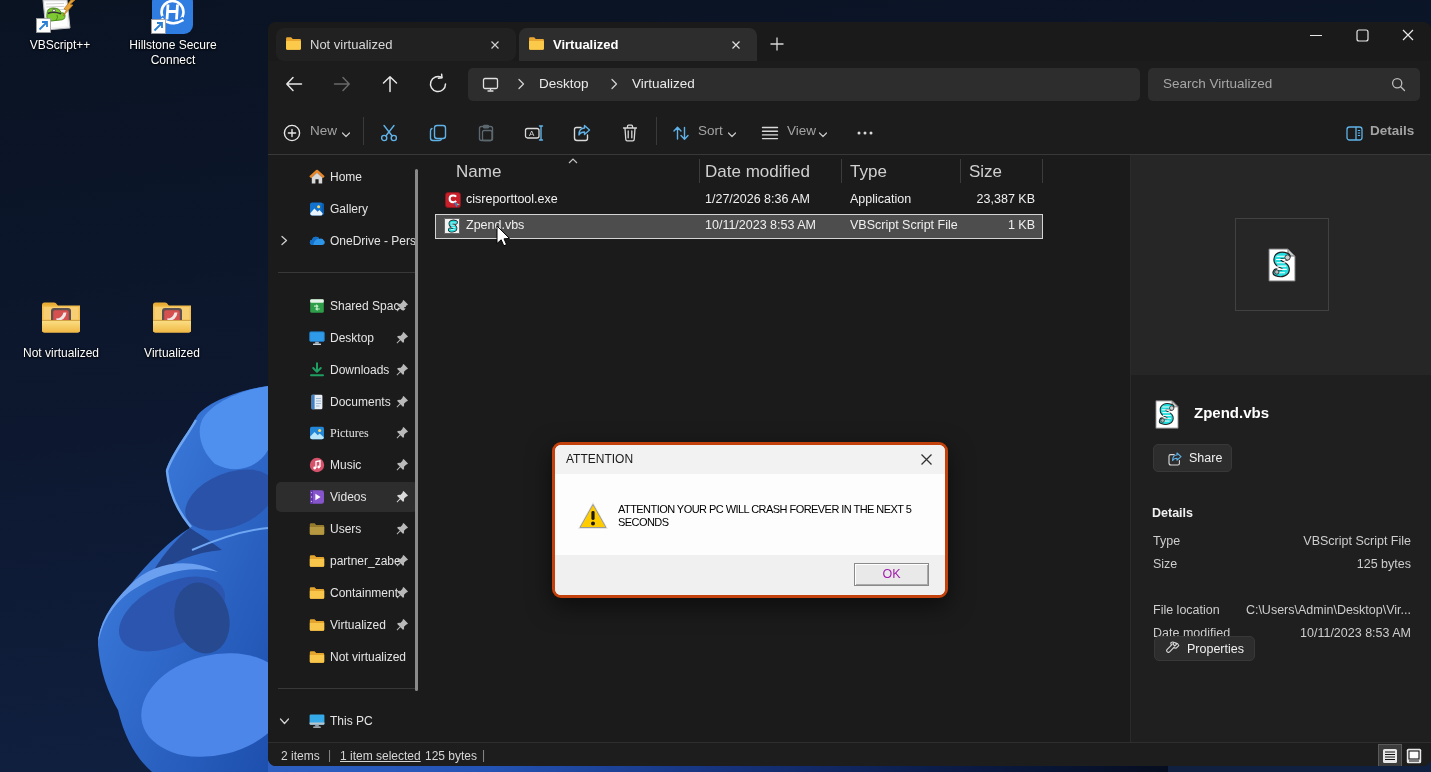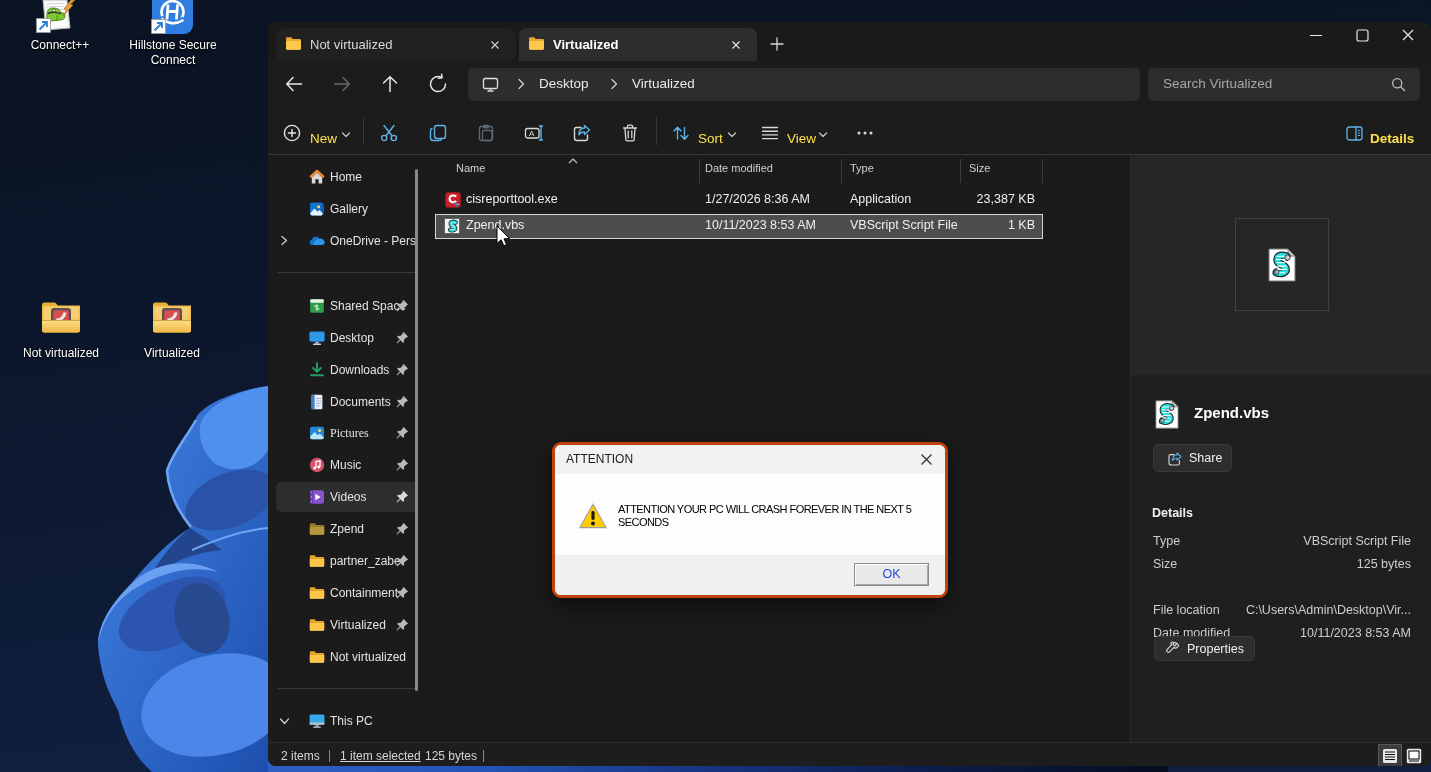--- a/index.html
+++ b/index.html
@@ -31,54 +31,54 @@
   #navbar { position:absolute; left:0; top:39px; width:100%; height:46px; background:#1c1c1c; }
   .navico { position:absolute; top:11px; width:24px; height:24px; }
   #crumb { position:absolute; left:200px; top:7px; width:672px; height:33px; background:#2d2d2d;
     border-radius:5px; color:#eaeaea; font-size:13.5px; }
   #searchbox { position:absolute; left:880px; top:7px; width:272px; height:33px; background:#2d2d2d;
     border-radius:5px; color:#a6a6a6; font-size:13.5px; }
 
   
   #cmdbar { position:absolute; left:0; top:85px; width:100%; height:48px; background:#1c1c1c;
     border-bottom:1px solid #383838; }
-  .cmdtxt { position:absolute; color:#fde047; font-size:13.5px; top:24px; }
+  .cmdtxt { position:absolute; color:#a3a3a3; font-size:13.5px; top:16px; }
   .csep { position:absolute; top:10px; width:1px; height:28px; background:#3a3a3a; }
 
   
   #content { position:absolute; left:0; top:133px; width:100%; height:587px; background:#1b1b1b; }
   #sidebar { position:absolute; left:0; top:0; width:158px; height:100%; background:#1b1b1b; }
   .srow { position:absolute; left:8px; width:142px; height:30px; border-radius:5px; }
   .srow .stext { position:absolute; left:54px; top:8px; font-size:12px; color:#e4e4e4; white-space:nowrap; }
   .srow .sico { position:absolute; left:32px; top:6px; width:18px; height:18px; }
   .pin { position:absolute; right:4px; top:7px; width:16px; height:16px; }
 
   #filelist { position:absolute; left:158px; top:0; width:704px; height:100%; background:#1b1b1b; font-size:12.5px; color:#f0f0f0; }
-  .hdrtxt { position:absolute; top:27px; font-size:11px; color:#d0d0d0; }
+  .hdrtxt { position:absolute; top:27px; font-size:17px; color:#d0d0d0; }
   .hsep { position:absolute; top:22px; width:1px; height:24px; background:#3c3c3c; }
 
   #details { position:absolute; left:862px; top:0; width:301px; height:100%; background:#1f1f1f;
     border-left:1px solid #2a2a2a; }
   #preview { position:absolute; left:0; top:0; width:100%; height:220px; background:#262626; }
 
   #statusbar { position:absolute; left:0; top:720px; width:100%; height:24px; background:#1d1d1d; border-top:1px solid #2e2e2e;
     color:#d6d6d6; font-size:12px;padding-left:24px; }
 
   
   #dlgwrap { position:absolute; left:552px; top:442px; width:396px; height:156px;
     border:3px solid #c2410c; border-radius:9px; background:#fdfdfd;
     box-shadow:0 8px 24px rgba(0,0,0,.55); }
   #dlgtitle { position:absolute; left:0; top:0; width:100%; height:29px; background:#f2f2f2;
     border-radius:6px 6px 0 0; color:#1a1a1a; font-size:12px; }
   #dlgbody { position:absolute; left:0; top:29px; width:100%; height:81px; background:#fdfdfd; }
   #dlgfoot { position:absolute; left:0; top:110px; width:100%; height:40px; background:#f0f0f0;
     border-radius:0 0 6px 6px; }
   #okbtn { position:absolute; right:16px; top:8px; width:75px; height:23px; background:#e9e9e9;
     border:1px solid #8a8a8a; box-shadow:inset 1px 1px 0 #fff, inset -1px -1px 0 #a9a9a9;
-    color:#1d4ed8; font-size:12.5px; text-align:center; line-height:21px; }
+    color:#a21caf; font-size:12.5px; text-align:center; line-height:21px; }
 </style>
 </head>
 <body>
 <div id="screen">
 
   <svg id="wall" viewBox="0 0 1431 772" preserveAspectRatio="none">
     <defs>
       <linearGradient id="bgg" x1="0" y1="0" x2="0.25" y2="1">
         <stop offset="0" stop-color="#0a1322"></stop>
         <stop offset="0.55" stop-color="#0d1830"></stop>
@@ -174,21 +174,21 @@
   <svg class="abs" style="left:151px;top:299px;" width="42" height="36" viewBox="0 0 42 36">
     <path d="M2 6 Q2 3.5 4.5 3.5 L14 3.5 Q16 3.5 17 5.5 L18 7 L2 7 Z" fill="#e8ad36"></path>
     <path d="M2 6.5 L40 6.5 L40 31 Q40 33.5 37.5 33.5 L4.5 33.5 Q2 33.5 2 31 Z" fill="#f2bd4a"></path>
     <path d="M3.5 8 L38.5 8 L38.5 20.5 L3.5 20.5 Z" fill="#f7cf72"></path>
     <rect x="11" y="9" width="20" height="18" rx="3" fill="#5c5150"></rect>
     <rect x="13.2" y="11.2" width="15.6" height="14" rx="1.8" fill="#d5504e"></rect>
     <path d="M16 19.5 Q22 19.5 23.5 13.5 L26.5 13.5 Q25.5 21.5 17 22 Z" fill="#efe6e6"></path>
     <path d="M2 21 L40 21 L40 31 Q40 33.5 37.5 33.5 L4.5 33.5 Q2 33.5 2 31 Z" fill="url(#fg1)"></path>
     <path d="M2 21.5 L40 21.5" stroke="#c89535" stroke-width="0.8"></path>
   </svg>
-  <div class="dlabel" style="left:10px; top:38px; width:100px;">Connect++</div>
+  <div class="dlabel" style="left:10px; top:38px; width:100px;">VBScript++</div>
   <div class="dlabel" style="left:123px; top:38px; width:100px;">Hillstone Secure Connect</div>
   <div class="dlabel" style="left:11px; top:346px; width:100px;">Not virtualized</div>
   <div class="dlabel" style="left:122px; top:346px; width:100px;">Virtualized</div>
 
   <div id="win">
     <div id="tabbar">
 
       <div class="tab" style="left:8px; width:240px; background:#212121; border-radius:8px;">
         <svg style="position:absolute;left:9px;top:8px;" width="17" height="15" viewBox="0 0 16 14">
             <path d="M1 2.2 Q1 1.2 2 1.2 L5.8 1.2 L7.3 2.8 L14 2.8 Q15 2.8 15 3.8 L15 11.8 Q15 12.8 14 12.8 L2 12.8 Q1 12.8 1 11.8 Z" fill="#eaa832"></path>
@@ -460,21 +460,21 @@
           <svg class="pin" style="left:118px;" viewBox="0 0 16 16">
               <path d="M9.6 2 L14 6.4 L12.9 7.5 L12.3 7.4 L10 9.7 Q10.6 11.6 9.2 13 L6.4 10.2 L3.2 13.4 L2.6 12.8 L5.8 9.6 L3 6.8 Q4.4 5.4 6.3 6 L8.6 3.7 L8.5 3.1 Z" fill="#d9d9d9"></path>
             </svg>
         </div>
 
         <div class="srow" style="top:359px;">
           <svg class="sico" viewBox="0 0 18 18">
               <path d="M1.8 4.4 Q1.8 3.2 3 3.2 L6.6 3.2 L8.2 5 L15 5 Q16.2 5 16.2 6.2 L16.2 13.6 Q16.2 14.8 15 14.8 L3 14.8 Q1.8 14.8 1.8 13.6 Z" fill="#967b2e"></path>
               <path d="M1.8 7 L16.2 7 L16.2 13.6 Q16.2 14.8 15 14.8 L3 14.8 Q1.8 14.8 1.8 13.6 Z" fill="#b5983f"></path>
             </svg>
-          <span class="stext">Zpend</span>
+          <span class="stext">Users</span>
           <svg class="pin" style="left:118px;" viewBox="0 0 16 16">
               <path d="M9.6 2 L14 6.4 L12.9 7.5 L12.3 7.4 L10 9.7 Q10.6 11.6 9.2 13 L6.4 10.2 L3.2 13.4 L2.6 12.8 L5.8 9.6 L3 6.8 Q4.4 5.4 6.3 6 L8.6 3.7 L8.5 3.1 Z" fill="#b9b9b9"></path>
             </svg>
         </div>
 
         <div class="srow" style="top:391px;">
           <svg class="sico" viewBox="0 0 18 18">
               <path d="M1.8 4.4 Q1.8 3.2 3 3.2 L6.6 3.2 L8.2 5 L15 5 Q16.2 5 16.2 6.2 L16.2 13.6 Q16.2 14.8 15 14.8 L3 14.8 Q1.8 14.8 1.8 13.6 Z" fill="#e3a52e"></path>
               <path d="M1.8 7 L16.2 7 L16.2 13.6 Q16.2 14.8 15 14.8 L3 14.8 Q1.8 14.8 1.8 13.6 Z" fill="#f8c64a"></path>
             </svg>

